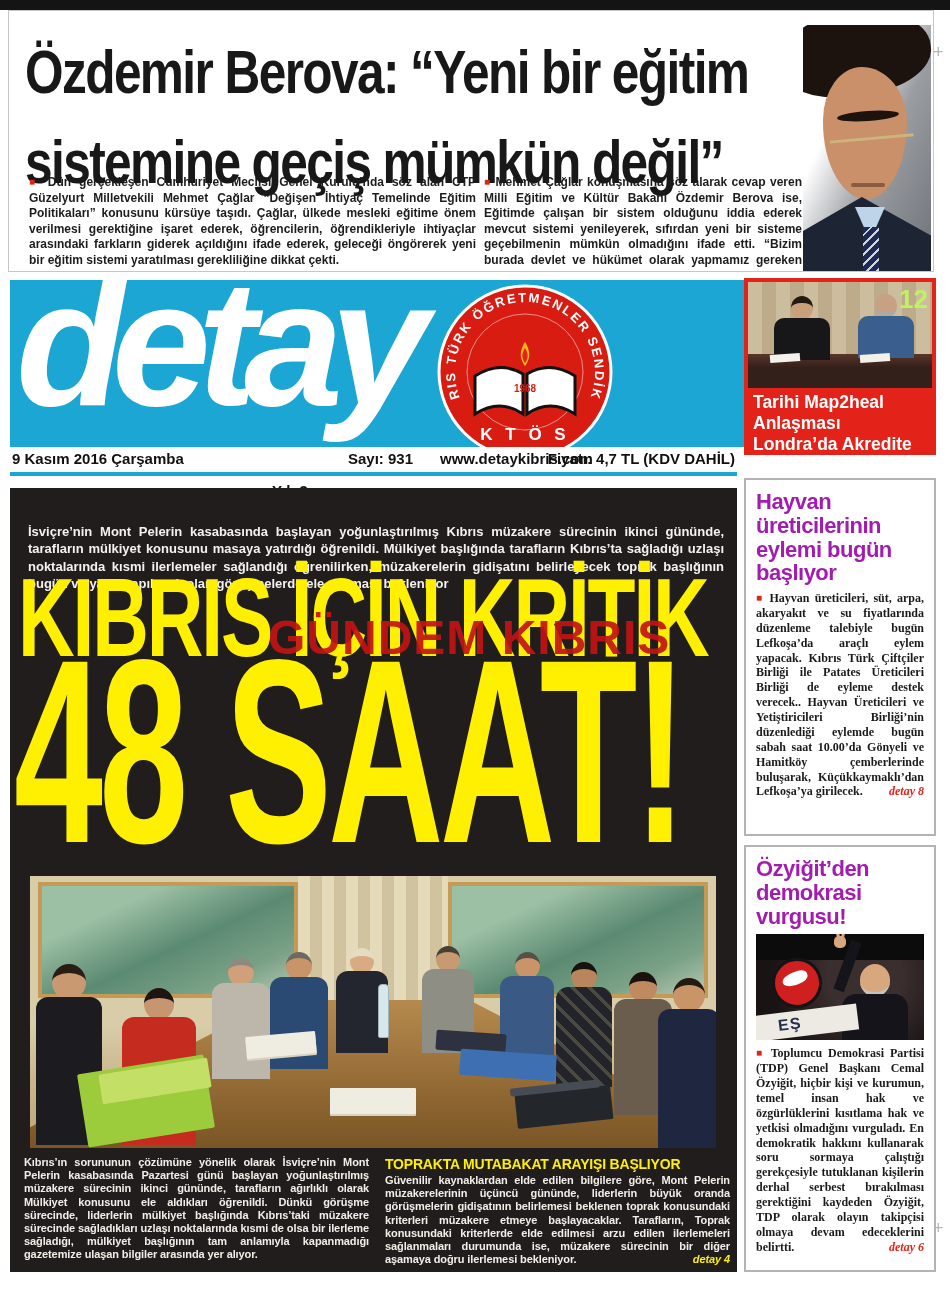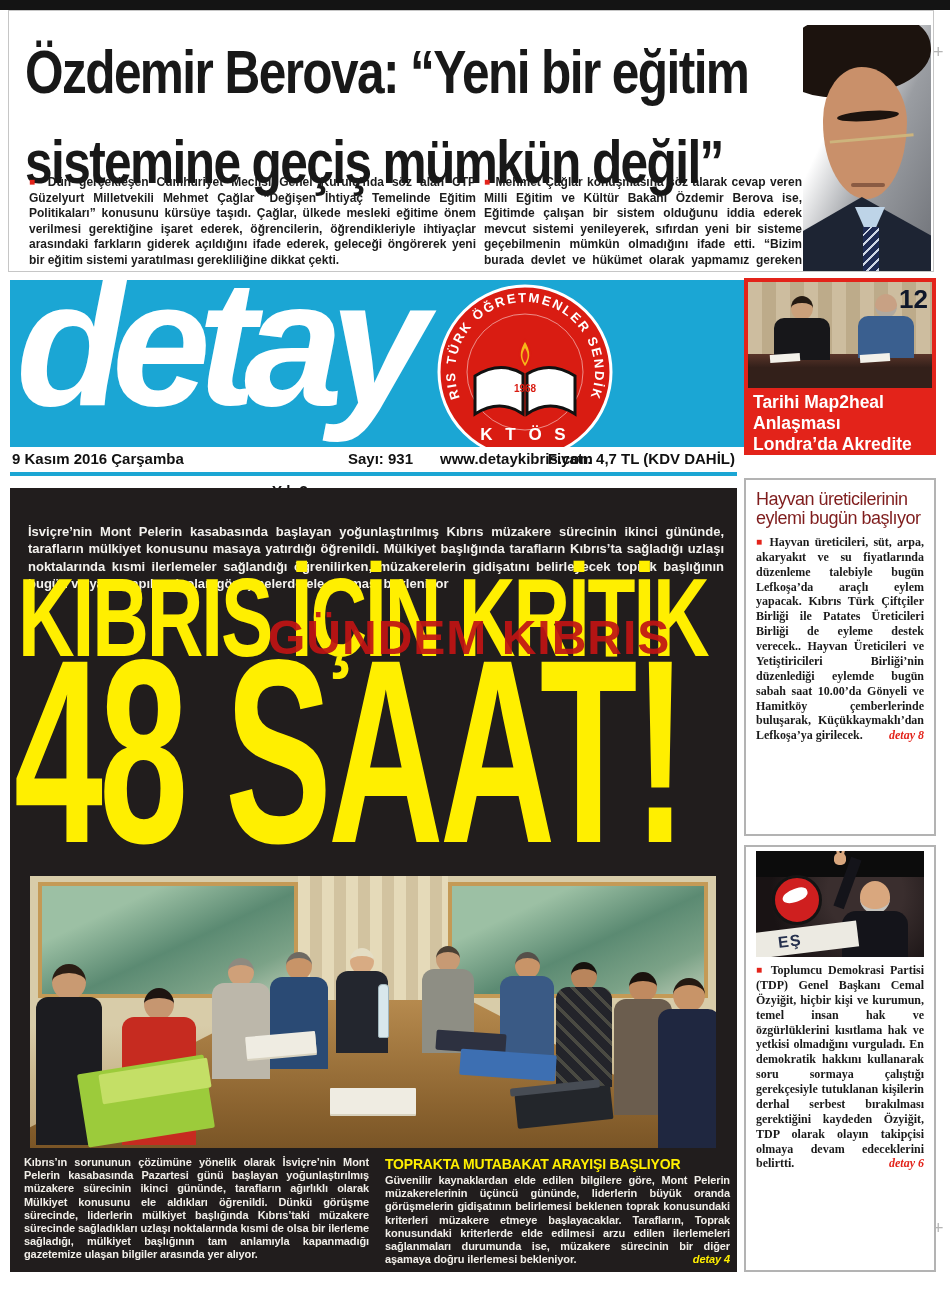--- a/index.html
+++ b/index.html
@@ -52,21 +52,21 @@
   
   .promo{position:absolute;left:744px;top:278px;width:192px;height:177px;background:#e3231a;}
   .promo-photo{position:absolute;left:4px;top:4px;width:184px;height:106px;overflow:hidden;
                background:repeating-linear-gradient(90deg,#cdbd9f 0 14px,#bdab8a 14px 28px);}
   .promo-photo .table{position:absolute;left:0;bottom:0;width:100%;height:34px;
                background:linear-gradient(#5a352a,#33201a 40%);}
   .pp-man{position:absolute;}
   .pp-man .head{width:22px;height:24px;border-radius:50%;margin:0 auto;}
   .pp-man .body{width:56px;height:42px;border-radius:10px 10px 0 0;margin-top:-2px;}
   .pp-paper{position:absolute;width:30px;height:8px;background:#f3f1ea;bottom:26px;transform:rotate(-4deg);}
-  .promo-num{position:absolute;right:8px;top:6px;color:#0f172a;font-size:26px;font-weight:800;}
+  .promo-num{position:absolute;right:8px;top:6px;color:#bef264;font-size:26px;font-weight:800;}
   .promo-caption{position:absolute;left:9px;top:114px;width:176px;color:#fff;font-size:17.5px;
                  font-weight:800;line-height:1.2;}
   
   .main-box{position:absolute;left:10px;top:488px;width:727px;height:784px;background:#211d1d;overflow:hidden;}
   .main-intro{position:absolute;left:18px;top:22px;width:696px;color:#f4f2ee;font-size:13px;
               font-weight:700;line-height:1.34;text-align:justify;}
   .hl-top{position:absolute;left:8px;top:74px;color:#ffef00;font-size:112px;font-weight:800;
           line-height:1;letter-spacing:-3px;white-space:nowrap;transform:scaleX(0.70);transform-origin:0 0;}
   .hl-main{position:absolute;left:4px;top:140px;color:#ffef00;font-size:262px;font-weight:800;
            line-height:0.95;letter-spacing:-6px;white-space:nowrap;transform:scaleX(0.61);transform-origin:0 0;}
@@ -95,21 +95,21 @@
   .bottom-cols{position:absolute;left:14px;top:668px;width:706px;display:flex;gap:16px;}
   .bcol{width:345px;}
   .bcol h3{margin:0 0 2px 0;color:#ffef00;font-size:14px;font-weight:800;letter-spacing:-0.2px;}
   .bcol p{margin:0;color:#f2efe9;font-size:11px;font-weight:700;line-height:1.2;
           text-align:justify;letter-spacing:-0.1px;}
   
   .side-box{position:absolute;left:744px;width:192px;background:#fff;border:2px solid #b3b3b3;
             box-sizing:border-box;}
   .side1{top:478px;height:358px;}
   .side2{top:845px;height:427px;}
-  .side-title{margin:10px 10px 6px 10px;color:#7f1d1d;font-size:18px;font-weight:400;
+  .side-title{margin:10px 10px 6px 10px;color:#a21caf;font-size:22px;font-weight:700;
               line-height:1.08;letter-spacing:-0.5px;}
   .side-body{margin:4px 10px 0 10px;color:#1a1a1a;font-size:12px;font-weight:700;
              line-height:1.24;text-align:justify;font-family:Liberation Serif, serif;}
   
   .ozy-photo{position:relative;margin:4px 10px 6px 10px;width:168px;height:106px;overflow:hidden;
              background:radial-gradient(circle at 65% 40%,#3a2e2e 0 30%,#191314 75%);}
   .ozy-photo .banner{position:absolute;left:0;top:0;width:100%;height:26px;background:#0c0c0c;}
   .ozy-photo .logo{position:absolute;left:16px;top:24px;width:44px;height:44px;border-radius:50%;
                    background:#cf1f1f;border:3px solid #141414;}
   .ozy-photo .dove{position:absolute;left:26px;top:38px;width:26px;height:13px;background:#fff;
@@ -286,20 +286,21 @@
   </div>
 
   <div class="side-box side1">
     <h2 class="side-title">Hayvan üreticilerinin eylemi bugün başlıyor</h2>
     <p class="side-body clearfix"><span class="bullet">■</span>
       <span>Hayvan üreticileri, süt, arpa, akaryakıt ve su fiyatlarında düzenleme talebiyle bugün Lefkoşa’da araçlı eylem yapacak. Kıbrıs Türk Çiftçiler Birliği ile Patates Üreticileri Birliği de eyleme destek verecek.. Hayvan Üreticileri ve Yetiştiricileri Birliği’nin düzenlediği eylemde bugün sabah saat 10.00’da Gönyeli ve Hamitköy çemberlerinde buluşarak, Küçükkaymaklı’dan Lefkoşa’ya girilecek.</span>
       <span class="ref-red">detay 8</span></p>
   </div>
 
   <div class="side-box side2">
+    <h2 class="side-title">Özyiğit’den demokrasi vurgusu!</h2>
     <div class="ozy-photo">
       <div class="banner"></div>
       <div class="logo"></div>
       <div class="dove"></div>
       <div class="arm"></div>
       <div class="hand"></div>
       <div class="f1"></div>
       <div class="f2"></div>
       <div class="head"></div>
       <div class="torso"></div>

